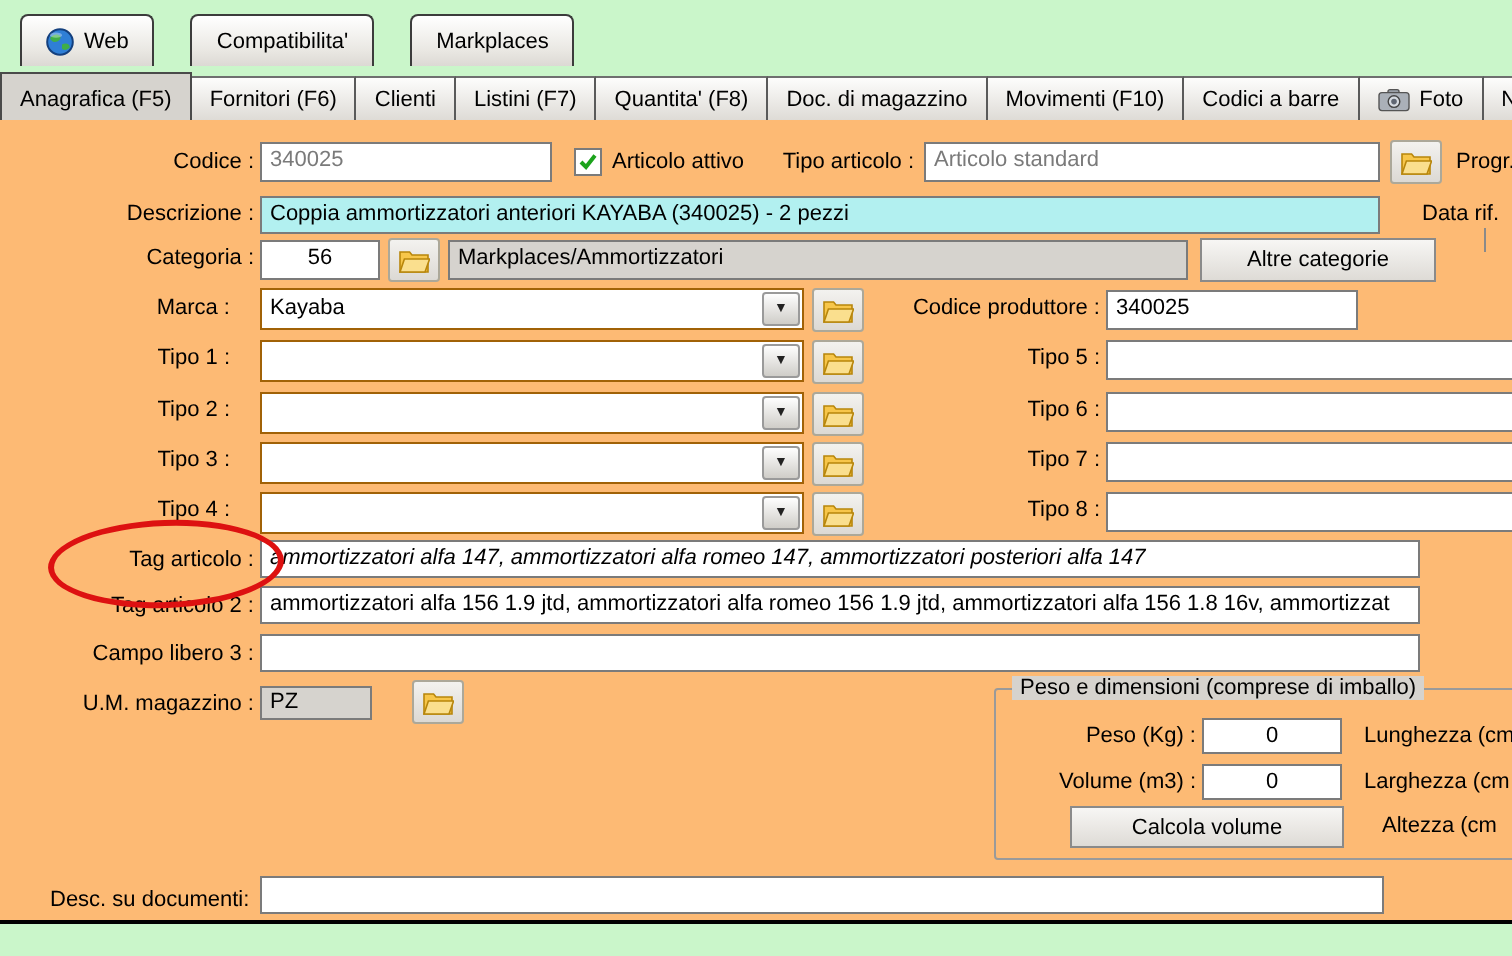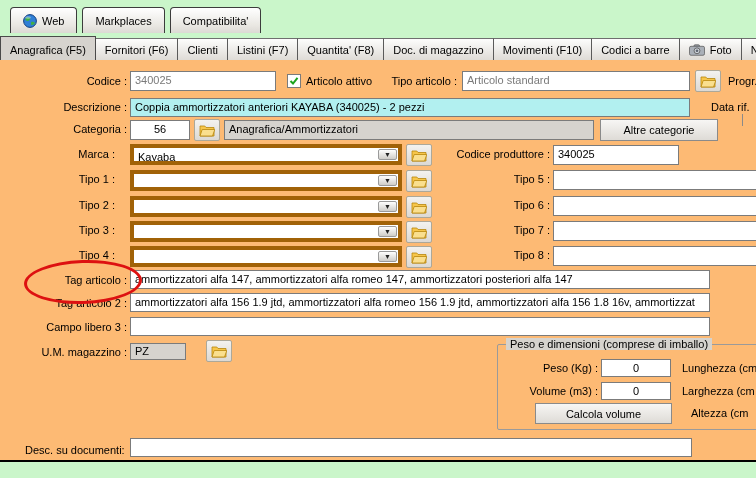--- a/index.html
+++ b/index.html
@@ -7,21 +7,21 @@
     position:relative;width:756px;height:478px;overflow:hidden;
     background:#caf6ca;
     font-family:"Liberation Sans", sans-serif;font-size:11px;color:#000;
   }
   
   .tabrow1{position:absolute;left:10px;top:7px;height:26px;display:flex;align-items:stretch;}
   .tab1{
     display:flex;align-items:center;gap:5px;padding:0 12px;
     background:linear-gradient(#ffffff,#e9e7e2 70%,#dcd9d4);
     border:1px solid #3c3c3c;border-bottom:none;border-radius:4px 4px 0 0;
-    margin-right:5px;cursor:default;
+    margin-right:18px;cursor:default;
   }
   
   .tabrow2{position:absolute;left:0;top:38px;height:22px;width:756px;display:flex;}
   .tab2{
     display:flex;align-items:center;gap:5px;padding:0 9px;
     background:linear-gradient(#fdfdfc,#dedbd6);
     border-top:1px solid #6f6f6f;border-right:1px solid #5a5a5a;
     white-space:nowrap;cursor:default;
   }
   .tab2.first{border-left:1px solid #5a5a5a;}
@@ -38,21 +38,21 @@
   .txt{position:absolute;white-space:nowrap;}
   .field{
     position:absolute;background:#fff;border:1px solid #7b7b7b;
     padding:2px 4px;white-space:nowrap;overflow:hidden;box-sizing:border-box;
   }
   .field.disabled{color:#7a7a7a;}
   .field.gray{background:#d6d3ce;}
   .field.cyan{background:#b2f0f0;}
   .field.num{text-align:center;}
   .combo{
-    position:absolute;background:#fff;border:4px solid #a16207;height:21px;
+    position:absolute;background:#fff;border:1px solid #a16207;height:21px;
     box-sizing:border-box;padding:3px 22px 0 4px;overflow:hidden;white-space:nowrap;
   }
   .combo .drop{
     position:absolute;right:1px;top:1px;bottom:1px;width:17px;
     background:linear-gradient(#fefefe,#cfcdc8);border:1px solid #9a9a9a;border-radius:2px;
     display:flex;align-items:center;justify-content:center;font-size:7px;color:#222;
   }
   .btn{
     position:absolute;background:linear-gradient(#f7f6f4,#dedbd6);
     border:1px solid #8a8a8a;display:flex;align-items:center;justify-content:center;
@@ -89,24 +89,24 @@
         <svg width="14" height="14" viewBox="0 0 14 14">
           <circle cx="7" cy="7" r="6.4" fill="#2f7fd6" stroke="#14407e"></circle>
           <path d="M2 5 C4 2.8 6 3 7 4 C8 5.2 6 7 4.5 7 C3 7 2.5 6 2 5 Z" fill="#3fae49"></path>
           <path d="M8 8.2 C10 7.2 12 8 11.8 9.6 C10.8 11 9 11.4 8 10.4 Z" fill="#3fae49"></path>
           <ellipse cx="5" cy="3.6" rx="3" ry="1.3" fill="rgba(255,255,255,0.35)"></ellipse>
         </svg>
       </span>
       <span>Web</span>
     </div>
     <div class="tab1">
+      <span>Compatibilita'</span>
+    </div>
+    <div class="tab1">
       <span>Markplaces</span>
-    </div>
-    <div class="tab1">
-      <span>Compatibilita'</span>
     </div>
   </div>
 
   <div class="tabrow2">
     <div class="tab2 first selected">
       <span>Anagrafica (F5)</span>
     </div>
     <div class="tab2">
       <span>Fornitori (F6)</span>
     </div>
@@ -176,21 +176,21 @@
     <div class="lbl" style="left:0;top:63px;width:127px;">Categoria :</div>
     <div class="field num" style="left:130px;top:60px;width:60px;height:20px;">56</div>
     <div class="folderbtn" style="left:194px;top:59px;">
       <span>
           <svg width="16" height="13" viewBox="0 0 16 13">
             <path d="M1 3.5 V2 h4.8 l1.2 1.5 H15 V12 H1 Z" fill="#f7c64a" stroke="#b8860b" stroke-width="0.8"></path>
             <path d="M1 12 L3.2 5.5 H15.8 L13.5 12 Z" fill="#fadf8e" stroke="#b8860b" stroke-width="0.8"></path>
           </svg>
         </span>
     </div>
-    <div class="field gray" style="left:224px;top:60px;width:370px;height:20px;">Anagrafica/Ammortizzatori</div>
+    <div class="field gray" style="left:224px;top:60px;width:370px;height:20px;">Markplaces/Ammortizzatori</div>
     <div class="btn" style="left:600px;top:59px;width:118px;height:22px;">
       <span>Altre categorie</span>
     </div>
 
     <div class="lbl" style="left:0;top:88px;width:115px;">Marca :</div>
     <div class="combo" style="left:130px;top:84px;width:272px;">
       <span>Kayaba</span>
       <span class="drop">▼</span>
     </div>
     <div class="folderbtn" style="left:406px;top:84px;">
@@ -263,21 +263,21 @@
             <path d="M1 3.5 V2 h4.8 l1.2 1.5 H15 V12 H1 Z" fill="#f7c64a" stroke="#b8860b" stroke-width="0.8"></path>
             <path d="M1 12 L3.2 5.5 H15.8 L13.5 12 Z" fill="#fadf8e" stroke="#b8860b" stroke-width="0.8"></path>
           </svg>
         </span>
     </div>
     <div class="lbl" style="left:480px;top:189px;width:70px;">Tipo 8 :</div>
     <div class="field" style="left:553px;top:186px;width:210px;height:20px;"></div>
 
     <div class="ellipse" style="left:24px;top:200px;width:112px;height:38px;"></div>
     <div class="lbl" style="left:0;top:214px;width:127px;">Tag articolo :</div>
-    <div class="field" style="left:130px;top:210px;width:580px;height:19px;">ammortizzatori alfa 147, ammortizzatori alfa romeo 147, ammortizzatori posteriori alfa 147</div>
+    <div class="field" style="left:130px;top:210px;width:580px;height:19px;font-style:italic;">ammortizzatori alfa 147, ammortizzatori alfa romeo 147, ammortizzatori posteriori alfa 147</div>
 
     <div class="lbl" style="left:0;top:237px;width:127px;">Tag articolo 2 :</div>
     <div class="field" style="left:130px;top:233px;width:580px;height:19px;">ammortizzatori alfa 156 1.9 jtd, ammortizzatori alfa romeo 156 1.9 jtd, ammortizzatori alfa 156 1.8 16v, ammortizzat</div>
 
     <div class="lbl" style="left:0;top:261px;width:127px;">Campo libero 3 :</div>
     <div class="field" style="left:130px;top:257px;width:580px;height:19px;"></div>
 
     <div class="lbl" style="left:0;top:286px;width:127px;">U.M. magazzino :</div>
     <div class="field gray" style="left:130px;top:283px;width:56px;height:17px;padding-top:1px;">PZ</div>
     <div class="folderbtn" style="left:206px;top:280px;">

